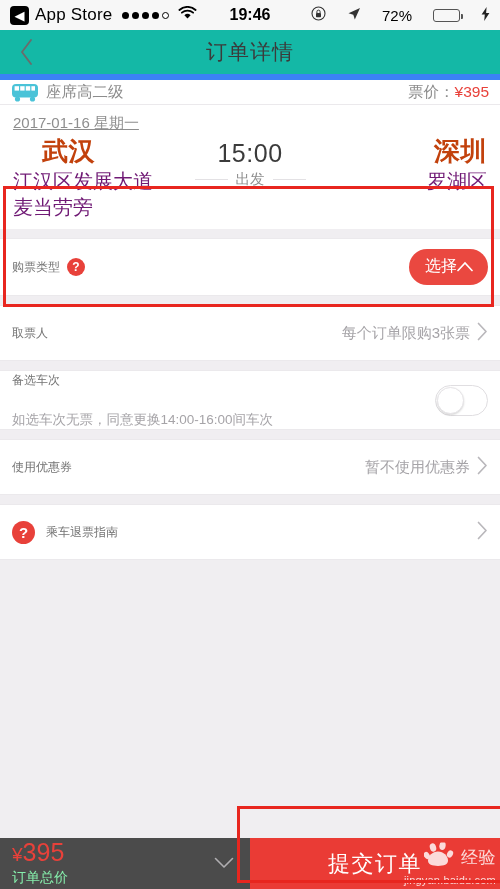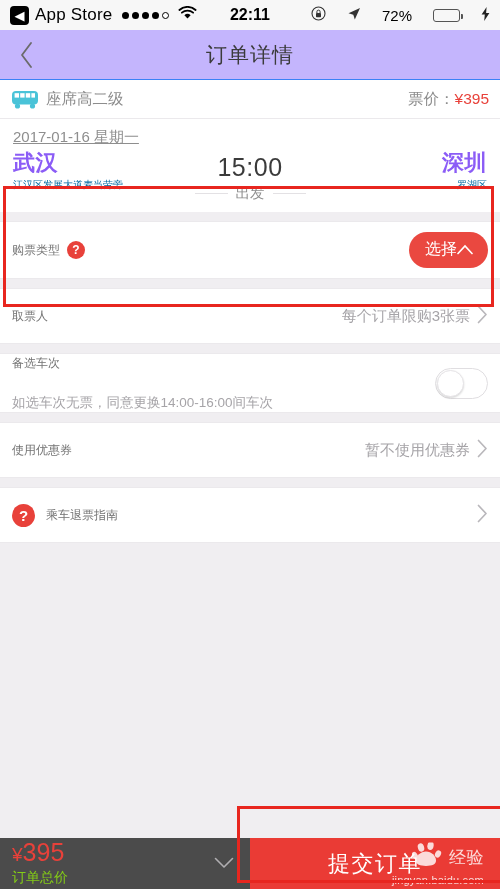--- a/index.html
+++ b/index.html
@@ -35,59 +35,59 @@
     position: relative; padding: 1px;
   }
   .batt::after {
     content: ""; position: absolute; right: -4px; top: 4px;
     width: 2.5px; height: 5px; background: #555; border-radius: 0 1px 1px 0;
   }
   .batt-fill { height: 100%; background: #4cd964; border-radius: 1px; }
 
   
   .navbar {
-    height: 50px; background: #c4b5fd; border-bottom: 1px solid #3b82f6;
+    height: 50px; background: #14b8a6; border-bottom: 6px solid #3b82f6;
     display: flex; align-items: center; position: relative;
   }
   .nav-back { width: 54px; display: flex; align-items: center; justify-content: center; color: #6b6b6b; }
   .nav-title {
     position: absolute; left: 0; right: 0; text-align: center;
     font-size: 21px; color: #3b3b3b; letter-spacing: 1px;
   }
 
   
   .notice {
     background: #fbddcd; color: #d9342b;
     padding: 9px 11px 10px 11px;
     font-size: 14.5px; line-height: 1.45;
   }
 
   
   .seatrow {
-    background: #fff; height: 39px;
+    background: #fff; height: 25px;
     display: flex; align-items: center; padding: 0 11px;
     border-bottom: 1px solid #ebe9ec;
   }
   .bus-icon { margin-right: 7px; display: flex; align-items: center; }
   .seat-label { font-size: 15.5px; color: #8d8d8d; }
   .fare { margin-left: auto; font-size: 15.5px; color: #8d8d8d; }
   .fare b { color: #e8413a; font-weight: 400; }
 
   
   .tripwrap { position: relative; background: #fff; }
   .trip {
     background: #fff; padding: 9px 13px 9px 13px;
   }
   .trip-date { font-size: 15px; color: #8e8e8e; margin-bottom: 4px; text-decoration: underline; }
   .trip-grid { display: flex; align-items: flex-start; }
   .trip-col { width: 150px; }
   .trip-col.mid { width: 190px; text-align: center; padding-top: 2px; }
   .trip-col.right { text-align: right; margin-left: auto; }
-  .city { font-size: 22px; color: #8b5cf6; font-weight: bold; line-height: 1.12; letter-spacing: .5px; }
-  .addr { font-size: 10px; color: #0369a1; line-height: 1.3; margin-top: 2px; }
+  .city { font-size: 26px; color: #c2410c; font-weight: bold; line-height: 1.12; letter-spacing: .5px; margin-left: 29px; }
+  .addr { font-size: 20px; color: #701a75; line-height: 1.3; margin-top: 2px; }
   .time { font-size: 25px; color: #3b3b3b; line-height: 1.12; letter-spacing: .5px; }
   .depart-wrap { display: flex; align-items: center; justify-content: center; gap: 8px; margin-top: 3px; }
   .depart-line { width: 33px; height: 1px; background: #e3e1e4; }
   .depart { font-size: 14.5px; color: #8e8e8e; }
 
   
   .anno { position: absolute; border: 3px solid #e8261f; pointer-events: none; z-index: 20; }
   .anno-trip { left: 3px; top: 186px; width: 491px; height: 121px; }
   .anno-submit { left: 237px; top: 806px; width: 266px; height: 77px; }
 
@@ -133,29 +133,29 @@
     position: absolute; left: 0; bottom: 0; width: 500px; height: 51px;
     display: flex;
   }
   .bb-left {
     flex: 1; background: #4b4b4b; display: flex; align-items: center;
     padding: 0 12px; position: relative;
   }
   .bb-price-col { display: flex; flex-direction: column; }
   .bb-price { font-size: 25px; color: #e8413a; line-height: 1; }
   .bb-price span.y { font-size: 19px; }
-  .bb-sub { font-size: 14px; color: #84cc16; margin-top: 4px; }
+  .bb-sub { font-size: 14px; color: #86efac; margin-top: 4px; }
   .bb-chev { margin-left: auto; color: #b0aeb1; padding-right: 4px; }
   .bb-submit {
     width: 250px; background: #ea3b35; color: #fff;
     display: flex; align-items: center; justify-content: center;
     font-size: 22px; letter-spacing: 1.5px; position: relative;
   }
   .watermark {
-    position: absolute; right: 16px; top: 50%; transform: translateY(-50%);
+    position: absolute; right: 4px; top: 50%; transform: translateY(-50%);
     display: flex; flex-direction: column; align-items: flex-end;
     opacity: .82; pointer-events: none;
   }
   .wm-top { display: flex; align-items: center; gap: 3px; }
   .wm-text { font-size: 17px; color: #fff; letter-spacing: .5px; }
   .wm-url { font-size: 11px; color: #fff; letter-spacing: .2px; margin-top: 1px; }
 </style>
 </head>
 <body>
 
@@ -173,21 +173,21 @@
         <i class="dot empty"></i>
       </span>
       <span class="wifi">
         <svg width="19" height="14" viewBox="0 0 19 14">
           <path d="M9.5 12.6 L6.4 9.2 a4.6 4.6 0 0 1 6.2 0 Z" fill="#000"></path>
           <path d="M3.9 6.7 a8.3 8.3 0 0 1 11.2 0" stroke="#000" stroke-width="1.8" fill="none" stroke-linecap="round"></path>
           <path d="M1.4 4.0 a12 12 0 0 1 16.2 0" stroke="#000" stroke-width="1.8" fill="none" stroke-linecap="round"></path>
         </svg>
       </span>
     </div>
-    <div class="sb-center">22:11</div>
+    <div class="sb-center">19:46</div>
     <div class="sb-right">
       <span>
         <svg width="15" height="15" viewBox="0 0 15 15">
           <circle cx="7.5" cy="7.5" r="6.5" stroke="#333" stroke-width="1.1" fill="none"></circle>
           <rect x="5" y="7" width="5" height="4.2" rx="0.7" fill="#333"></rect>
           <path d="M5.9 7 v-1.3 a1.6 1.6 0 0 1 3.2 0 V7" stroke="#333" stroke-width="1" fill="none"></path>
         </svg>
       </span>
       <span>
         <svg width="14" height="14" viewBox="0 0 14 14">

